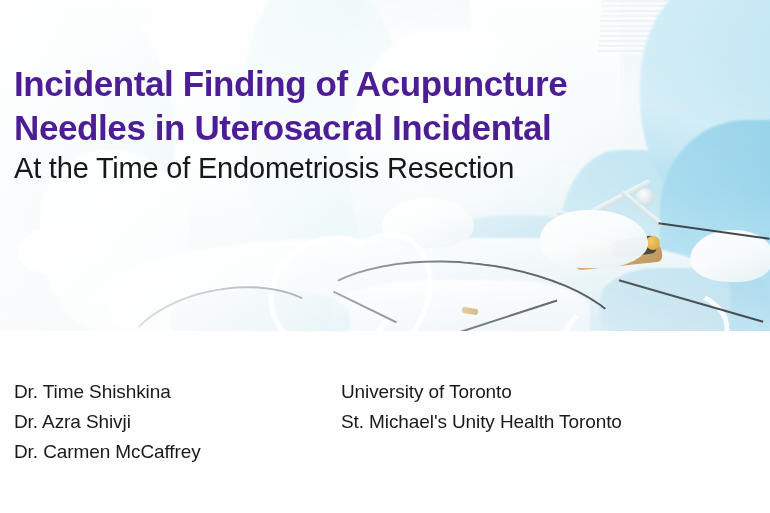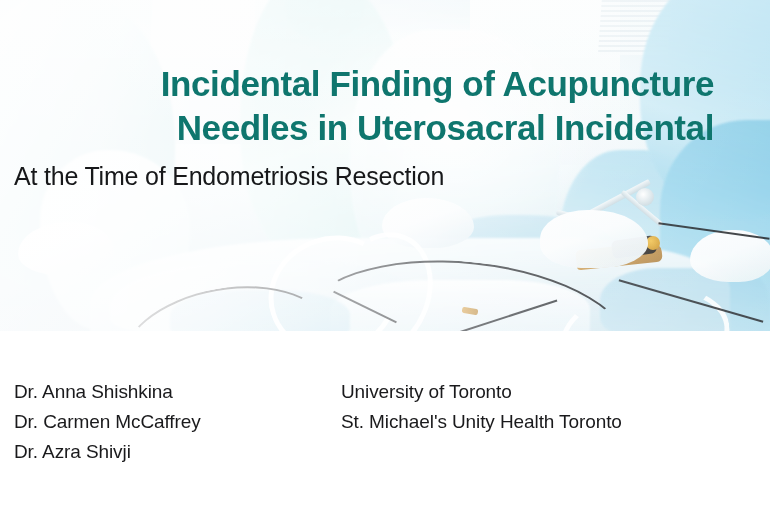--- a/index.html
+++ b/index.html
@@ -321,28 +321,27 @@
     position: absolute;
     left: 14px;
     top: 62px;
     width: 700px;
     z-index: 6;
   }
   .title-line {
     font-size: 35px;
     line-height: 44px;
     font-weight: 700;
-    color: #0f766e;
+    color: #4c1d95;
     letter-spacing: -0.4px;
     white-space: nowrap;
-    text-align: right;
   }
   .subtitle-line {
-    margin-top: 8px;
-    font-size: 25px;
+    margin-top: 0;
+    font-size: 29px;
     line-height: 36px;
     font-weight: 400;
     color: #17181a;
     letter-spacing: -0.2px;
     white-space: nowrap;
   }
 
   
   .lower {
     position: absolute;
@@ -439,23 +438,23 @@
     <div class="title-block">
       <div class="title-line">Incidental Finding of Acupuncture</div>
       <div class="title-line">Needles in Uterosacral Incidental</div>
       <div class="subtitle-line">At the Time of Endometriosis Resection</div>
     </div>
   </div>
 
   <div class="lower">
 
     <div class="authors">
-      <div class="person-line">Dr. Anna Shishkina</div>
+      <div class="person-line">Dr. Time Shishkina</div>
+      <div class="person-line">Dr. Azra Shivji</div>
       <div class="person-line">Dr. Carmen McCaffrey</div>
-      <div class="person-line">Dr. Azra Shivji</div>
     </div>
 
     <div class="affiliations">
       <div class="affil-line">University of Toronto</div>
       <div class="affil-line">St. Michael's Unity Health Toronto</div>
     </div>
 
   </div>
 
 </div>

